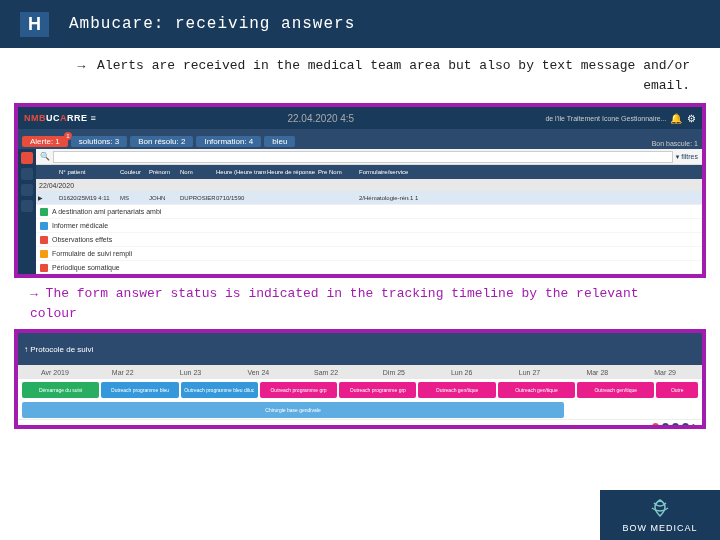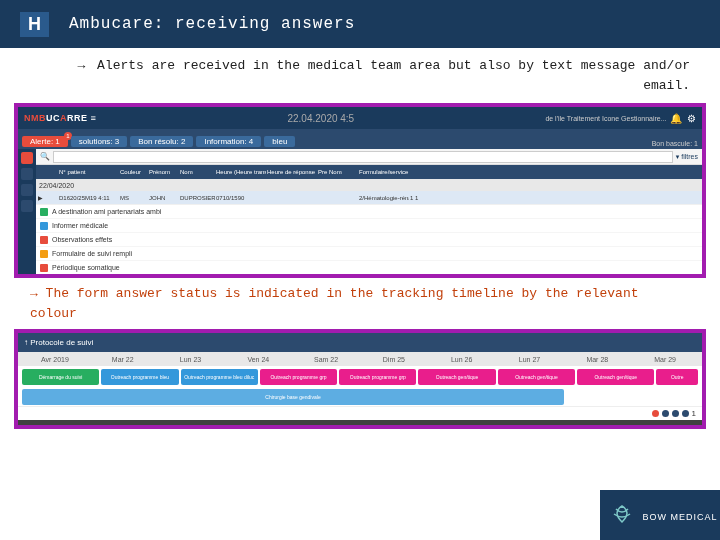--- a/index.html
+++ b/index.html
@@ -254,29 +254,29 @@
     .amb-status-text {
       font-size: 7px;
       color: #333;
     }
 
     
     .middle-text {
       padding: 6px 30px;
       font-family: 'Courier New', monospace;
       font-size: 13px;
-      color: #c2410c;
+      color: #a21caf;
       text-align: left;
       line-height: 1.5;
     }
 
     
     .timeline-header {
       background: #2c4a6e;
-      height: 19px;
+      height: 32px;
       display: flex;
       align-items: center;
       padding: 0 6px;
     }
     .timeline-title {
       color: #fff;
       font-size: 8px;
     }
     .timeline-months {
       background: #e8e8e8;
@@ -355,21 +355,21 @@
       right: 0;
       width: 120px;
       height: 50px;
       background: #1a3a5c;
       display: flex;
       align-items: center;
       justify-content: center;
     }
     .bow-logo {
       display: flex;
-      flex-direction: row;
+      flex-direction: column;
       align-items: center;
     }
     .bow-logo-text {
       color: #fff;
       font-size: 9px;
       letter-spacing: 1px;
       margin-top: 3px;
     }
   </style>
 </head>

